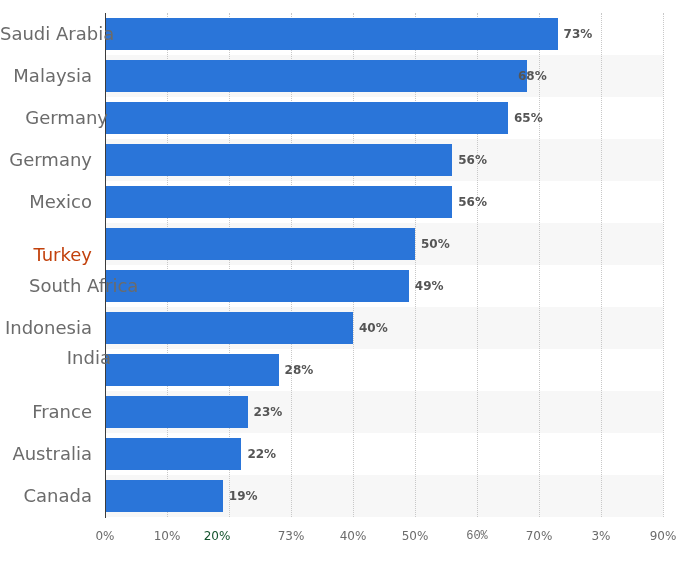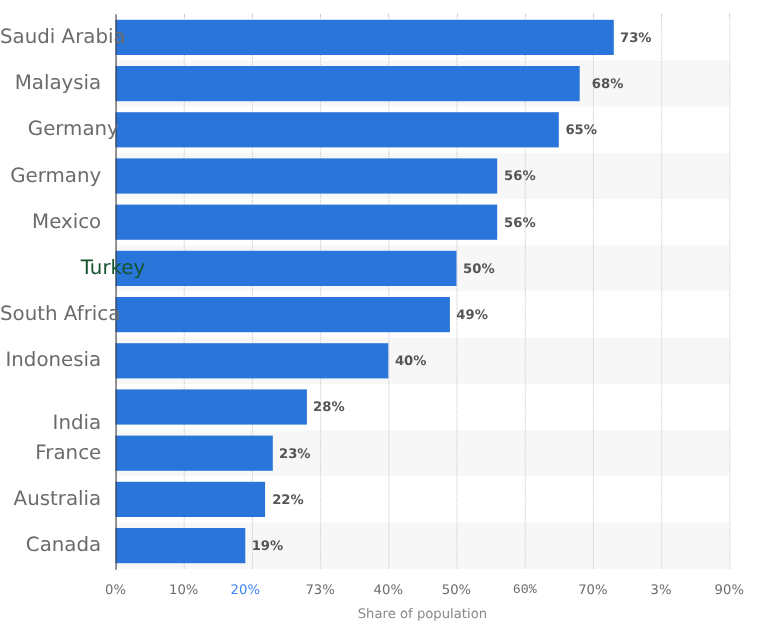--- a/index.html
+++ b/index.html
@@ -145,21 +145,21 @@
         <div class="gridline" style="left: 310px;"></div>
         <div class="gridline" style="left: 372px;"></div>
         <div class="gridline" style="left: 434px;"></div>
         <div class="gridline" style="left: 496px;"></div>
         <div class="gridline" style="left: 558px;"></div>
       </div>
     <div id="bars">
         <div class="bar" style="left: 0px; top: 5px; width: 452.6px; background: rgb(42, 117, 217);"></div>
         <div class="bar-value" style="left: 452.6px; top: 5px; color: rgb(85, 85, 85);">73%</div>
         <div class="bar" style="left: 0px; top: 47px; width: 421.6px; background: rgb(42, 117, 217);"></div>
-        <div class="bar-value" style="left: 427px; top: 47px; color: rgb(85, 85, 85);">68%</div>
+        <div class="bar-value" style="left: 407px; top: 47px; color: rgb(85, 85, 85);">68%</div>
         <div class="bar" style="left: 0px; top: 89px; width: 403px; background: rgb(42, 117, 217);"></div>
         <div class="bar-value" style="left: 403px; top: 89px; color: rgb(85, 85, 85);">65%</div>
         <div class="bar" style="left: 0px; top: 131px; width: 347.2px; background: rgb(42, 117, 217);"></div>
         <div class="bar-value" style="left: 347.2px; top: 131px; color: rgb(85, 85, 85);">56%</div>
         <div class="bar" style="left: 0px; top: 173px; width: 347.2px; background: rgb(42, 117, 217);"></div>
         <div class="bar-value" style="left: 347.2px; top: 173px; color: rgb(85, 85, 85);">56%</div>
         <div class="bar" style="left: 0px; top: 215px; width: 310px; background: rgb(42, 117, 217);"></div>
         <div class="bar-value" style="left: 310px; top: 215px; color: rgb(85, 85, 85);">50%</div>
         <div class="bar" style="left: 0px; top: 257px; width: 303.8px; background: rgb(42, 117, 217);"></div>
         <div class="bar-value" style="left: 303.8px; top: 257px; color: rgb(85, 85, 85);">49%</div>
@@ -177,37 +177,36 @@
   </div>
 
   <div id="axis-line"></div>
 
   <div id="cat-labels">
       <div class="cat-label" style="top: 13px; color: rgb(107, 107, 107);">Saudi Arabia</div>
       <div class="cat-label" style="top: 55px; color: rgb(107, 107, 107);">Malaysia</div>
       <div class="cat-label" style="top: 97px; color: rgb(107, 107, 107); margin-left: 16px;">Germany</div>
       <div class="cat-label" style="top: 139px; color: rgb(107, 107, 107);">Germany</div>
       <div class="cat-label" style="top: 181px; color: rgb(107, 107, 107);">Mexico</div>
-      <div class="cat-label" style="top: 223px; color: #14532d; padding-left: 40px;">Turkey</div>
-      <div class="cat-label" style="top: 265px; color: rgb(107, 107, 107);">South Africa</div>
+      <div class="cat-label" style="top: 234px; color: #c2410c;">Turkey</div>
+      <div class="cat-label" style="top: 265px; color: rgb(107, 107, 107); padding-left: 29px;">South Africa</div>
       <div class="cat-label" style="top: 307px; color: rgb(107, 107, 107);">Indonesia</div>
-      <div class="cat-label" style="top: 364px; color: rgb(107, 107, 107);">India</div>
+      <div class="cat-label" style="top: 337px; color: rgb(107, 107, 107); padding-left: 19px;">India</div>
       <div class="cat-label" style="top: 391px; color: rgb(107, 107, 107);">France</div>
       <div class="cat-label" style="top: 433px; color: rgb(107, 107, 107);">Australia</div>
       <div class="cat-label" style="top: 475px; color: rgb(107, 107, 107);">Canada</div>
     </div>
 
   <div id="tick-labels">
       <div class="tick-label" style="left: 105px; color: rgb(107, 107, 107);">0%</div>
       <div class="tick-label" style="left: 167px; color: rgb(107, 107, 107);">10%</div>
-      <div class="tick-label" style="left: 223px; color: #3b82f6;">20%</div>
+      <div class="tick-label" style="left: 217px; color: #14532d;">20%</div>
       <div class="tick-label" style="left: 291px; color: rgb(107, 107, 107);">73%</div>
       <div class="tick-label" style="left: 353px; color: rgb(107, 107, 107);">40%</div>
       <div class="tick-label" style="left: 415px; color: rgb(107, 107, 107);">50%</div>
       <div class="tick-label" style="left: 477px; color: rgb(107, 107, 107); font-family: Liberation Mono, monospace;">60%</div>
       <div class="tick-label" style="left: 539px; color: rgb(107, 107, 107);">70%</div>
       <div class="tick-label" style="left: 601px; color: rgb(107, 107, 107);">3%</div>
       <div class="tick-label" style="left: 663px; color: rgb(107, 107, 107);">90%</div>
     </div>
 
-  <div id="x-axis-title">Share of population</div>
 
 </div>
 
 </body></html>

